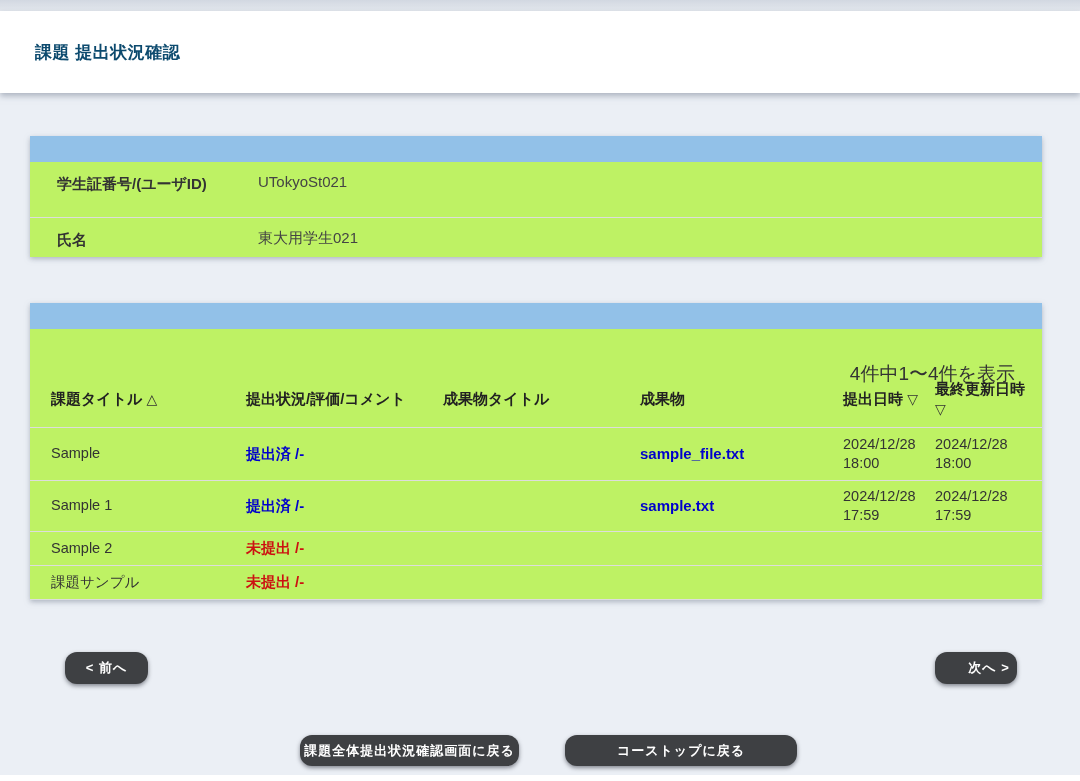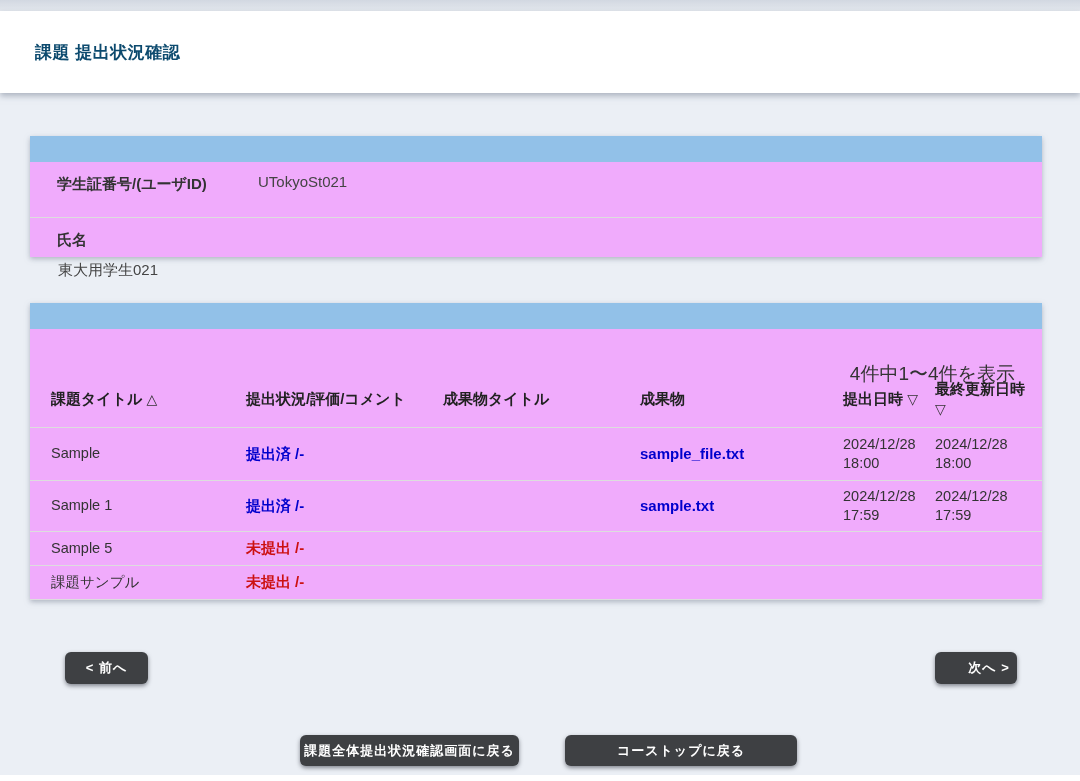--- a/index.html
+++ b/index.html
@@ -20,31 +20,31 @@
     background:#FFFFFF;
     box-shadow:0 3px 6px rgba(120,130,148,0.55);
   }
   .page-title {
     position:absolute; left:35px; top:30px;
     font-size:17px; font-weight:bold; color:#0c4a6e;
     letter-spacing:0.5px;
   }
   .panel {
     position:absolute; left:30px; width:1012px;
-    background:#f0abfc;
+    background:#bef264;
     box-shadow:0 2px 5px rgba(125,135,152,0.55);
   }
   .panel-bluebar { height:26px; background:#92C1E8; }
 
   
   .panel-student { top:136px; }
   .info-row { display:flex; border-bottom:1px solid #DDDDDD; }
   .info-row:last-child { border-bottom:none; }
   .info-row-1 { height:56px; }
-  .info-row-2 { height:39px;flex-direction:column; }
+  .info-row-2 { height:39px; }
   .info-label {
     width:200px; padding:11px 14px 0 27px;
     font-size:15px; font-weight:bold; color:#333; line-height:1.4;
   }
   .info-value {
     flex:1; padding:11px 10px 0 28px;
     font-size:15px; color:#444;
   }
 
   
@@ -80,21 +80,21 @@
   .status[data-status="submitted"] { color:#0000CC;text-align:center; }
   .status[data-status="not_submitted"] { color:#CC1111; }
   .file-link { font-weight:bold; font-size:15px; color:#0000CC; cursor:pointer; }
 
   
   .btn-dark {
     position:absolute;
     background:#3E4043; color:#FFFFFF;
     font-family:"Liberation Sans","DejaVu Sans",sans-serif;
     font-size:13px; font-weight:bold;
-    border:none; border-radius:6px;
+    border:none; border-radius:12px;
     box-shadow:0 2px 4px rgba(45,50,60,0.55);
     cursor:pointer; letter-spacing:1px;
   }
   .btn-prev { left:65px;  top:652px; width:83px;  height:32px; }
   .btn-next { left:935px; top:652px; width:82px;  height:32px;padding-left:26px; }
   .btn-back-overview { left:300px; top:735px; width:219px; height:31px; }
   .btn-course-top    { left:565px; top:735px; width:232px; height:31px; }
 
   .bottom-strip {
     position:absolute; bottom:0; left:0; width:1080px; height:6px;
@@ -181,21 +181,21 @@
           <span class="status" data-status="submitted">/-</span>
         </td>
         <td></td>
         <td>
           <span class="file-link">sample.txt</span>
         </td>
         <td class="cell-right">2024/12/28 17:59</td>
         <td class="cell-right">2024/12/28 17:59</td>
       </tr>
       <tr class="row-short">
-        <td class="cell-pad">Sample 5</td>
+        <td class="cell-pad">Sample 2</td>
         <td>
           <span class="status" data-status="not_submitted">未提出</span>
           <span class="status" data-status="not_submitted">/-</span>
         </td>
         <td></td>
         <td>
           <span class="file-link"></span>
         </td>
         <td class="cell-right"></td>
         <td class="cell-right"></td>

